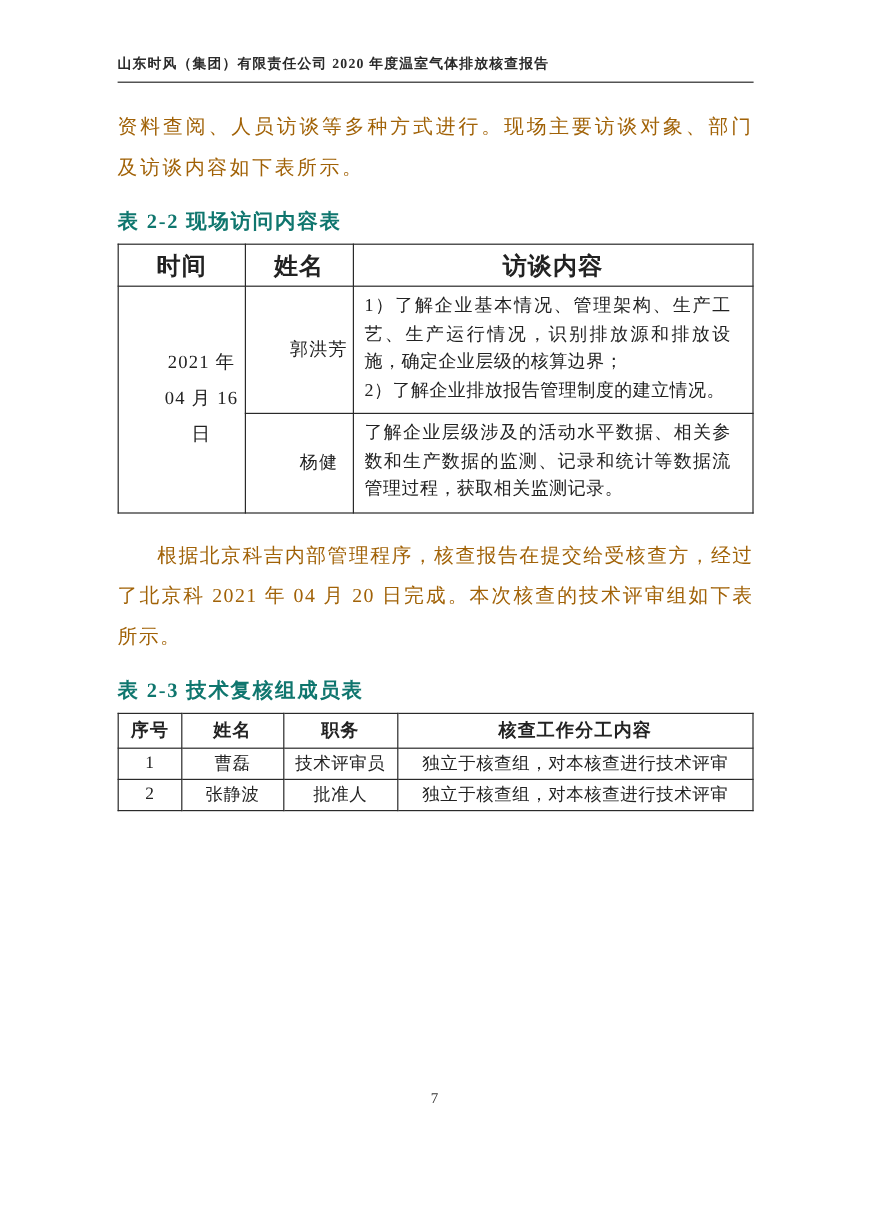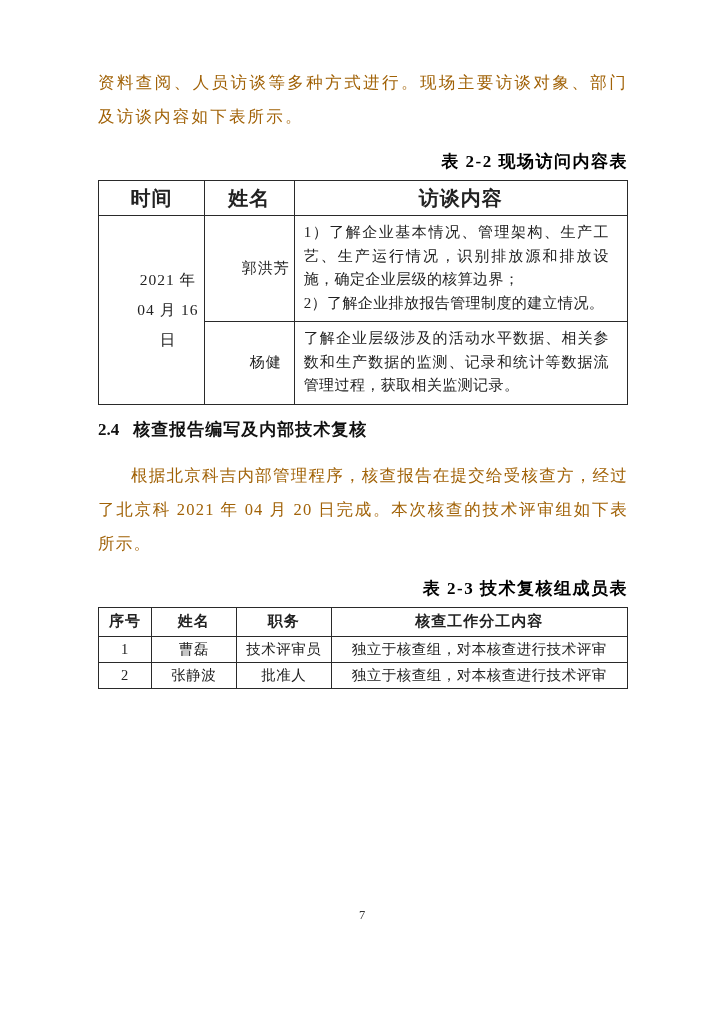--- a/index.html
+++ b/index.html
@@ -32,25 +32,25 @@
     letter-spacing: 2.2px;
     color: #a16207;
   }
   .para-2 {
     margin-top: 18px;
     text-indent: 2em;
     letter-spacing: 1.2px;
   }
   .table-title {
     margin-top: 16px;
-    text-align: right;
+    text-align: left;
     font-weight: bold;
     font-size: 17px;
     letter-spacing: 1.5px;
-    color: #000000;
+    color: #0f766e;
   }
   .table-title-2 {
     margin-top: 16px;
   }
   table {
     width: 100%;
     border-collapse: collapse;
     table-layout: fixed;
     font-size: 15px;
     color: #222222;
@@ -116,20 +116,21 @@
     font-size: 12.5px;
     color: #333333;
   }
 </style>
 </head>
 <body>
 
 <div class="page">
   <div class="content">
 
+    <div class="doc-header">山东时风（集团）有限责任公司 2020 年度温室气体排放核查报告</div>
 
     <div class="para">资料查阅、人员访谈等多种方式进行。现场主要访谈对象、部门及访谈内容如下表所示。</div>
 
     <div class="table-title">表 2-2  现场访问内容表</div>
 
     <table class="tbl-visit">
       <colgroup>
         <col style="width:20%">
         <col style="width:17%">
         <col style="width:63%">
@@ -147,23 +148,20 @@
         <td class="cell-content">1）了解企业基本情况、管理架构、生产工艺、生产运行情况，识别排放源和排放设施，确定企业层级的核算边界；
 2）了解企业排放报告管理制度的建立情况。</td>
       </tr>
       <tr class="row-visit-2">
         <td class="cell-center">杨健</td>
         <td class="cell-content">了解企业层级涉及的活动水平数据、相关参数和生产数据的监测、记录和统计等数据流管理过程，获取相关监测记录。</td>
       </tr>
     </tbody>
       </table>
 
-    <div class="section-heading">
-      <span class="sec-num">2.4</span><span>核查报告编写及内部技术复核</span>
-    </div>
 
     <div class="para para-2">根据北京科吉内部管理程序，核查报告在提交给受核查方，经过了北京科 2021 年 04 月 20 日完成。本次核查的技术评审组如下表所示。</div>
 
     <div class="table-title table-title-2">表 2-3 技术复核组成员表</div>
 
     <table class="tbl-review">
       <colgroup>
         <col style="width:10%">
         <col style="width:16%">
         <col style="width:18%">

